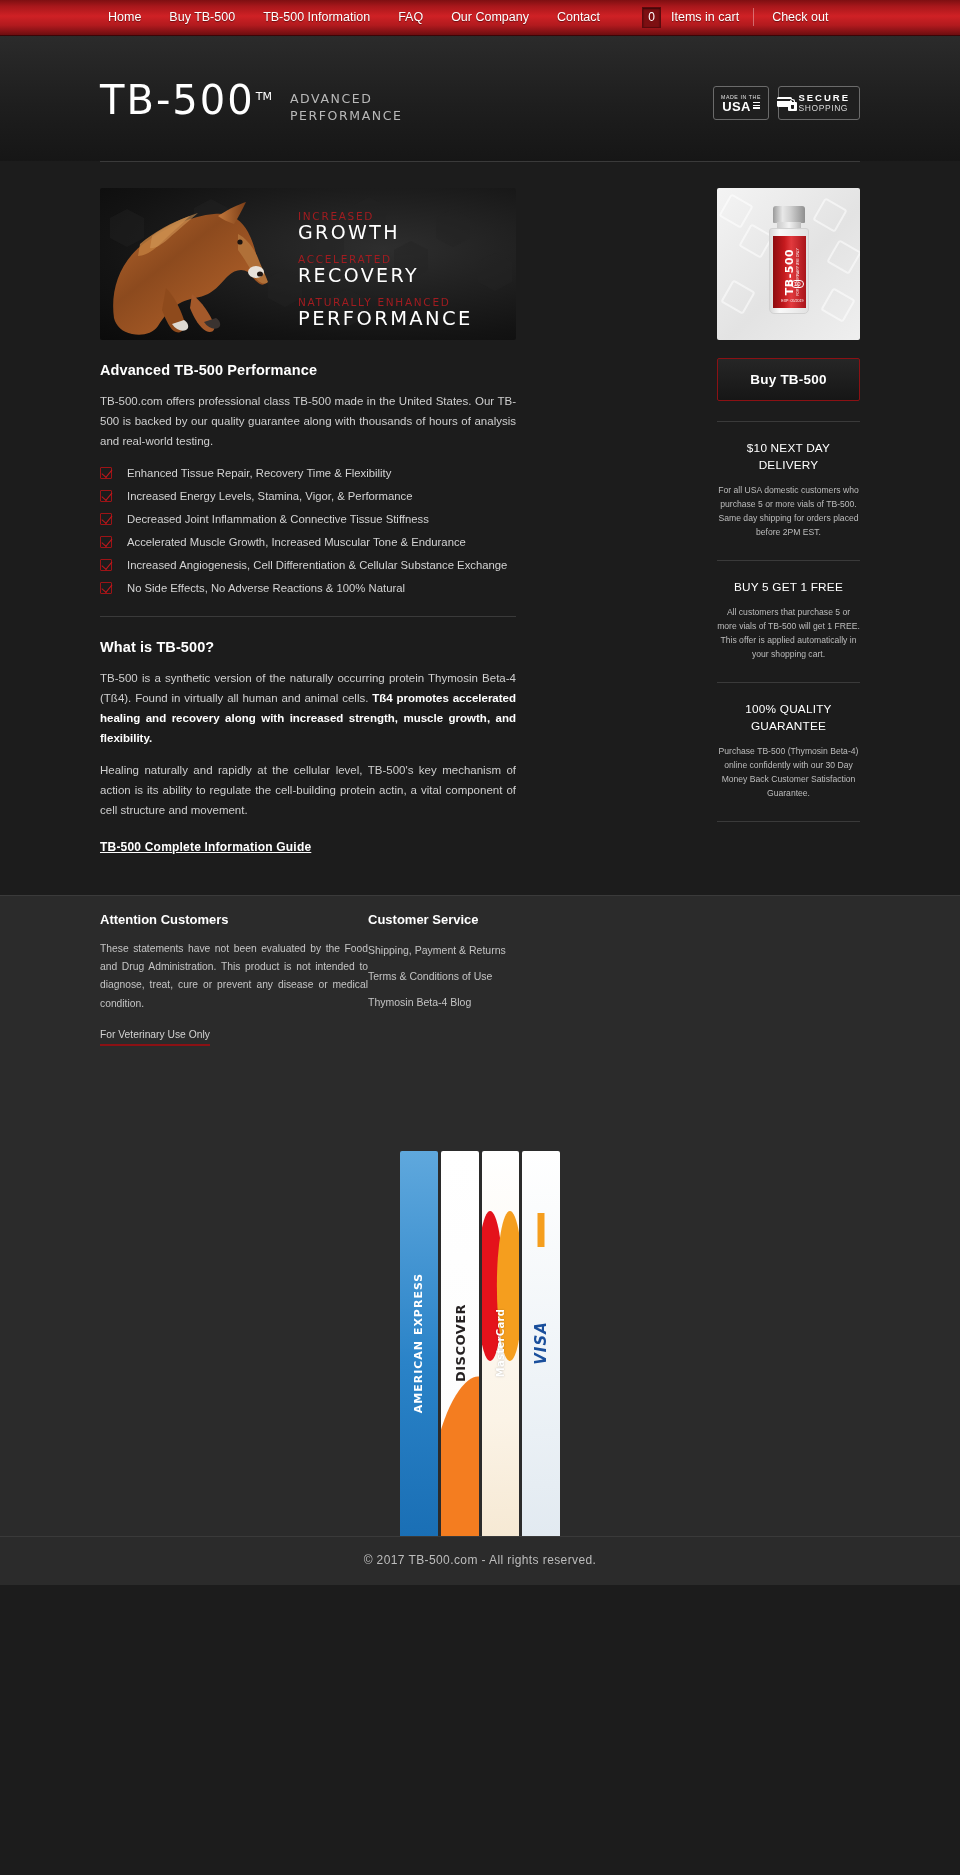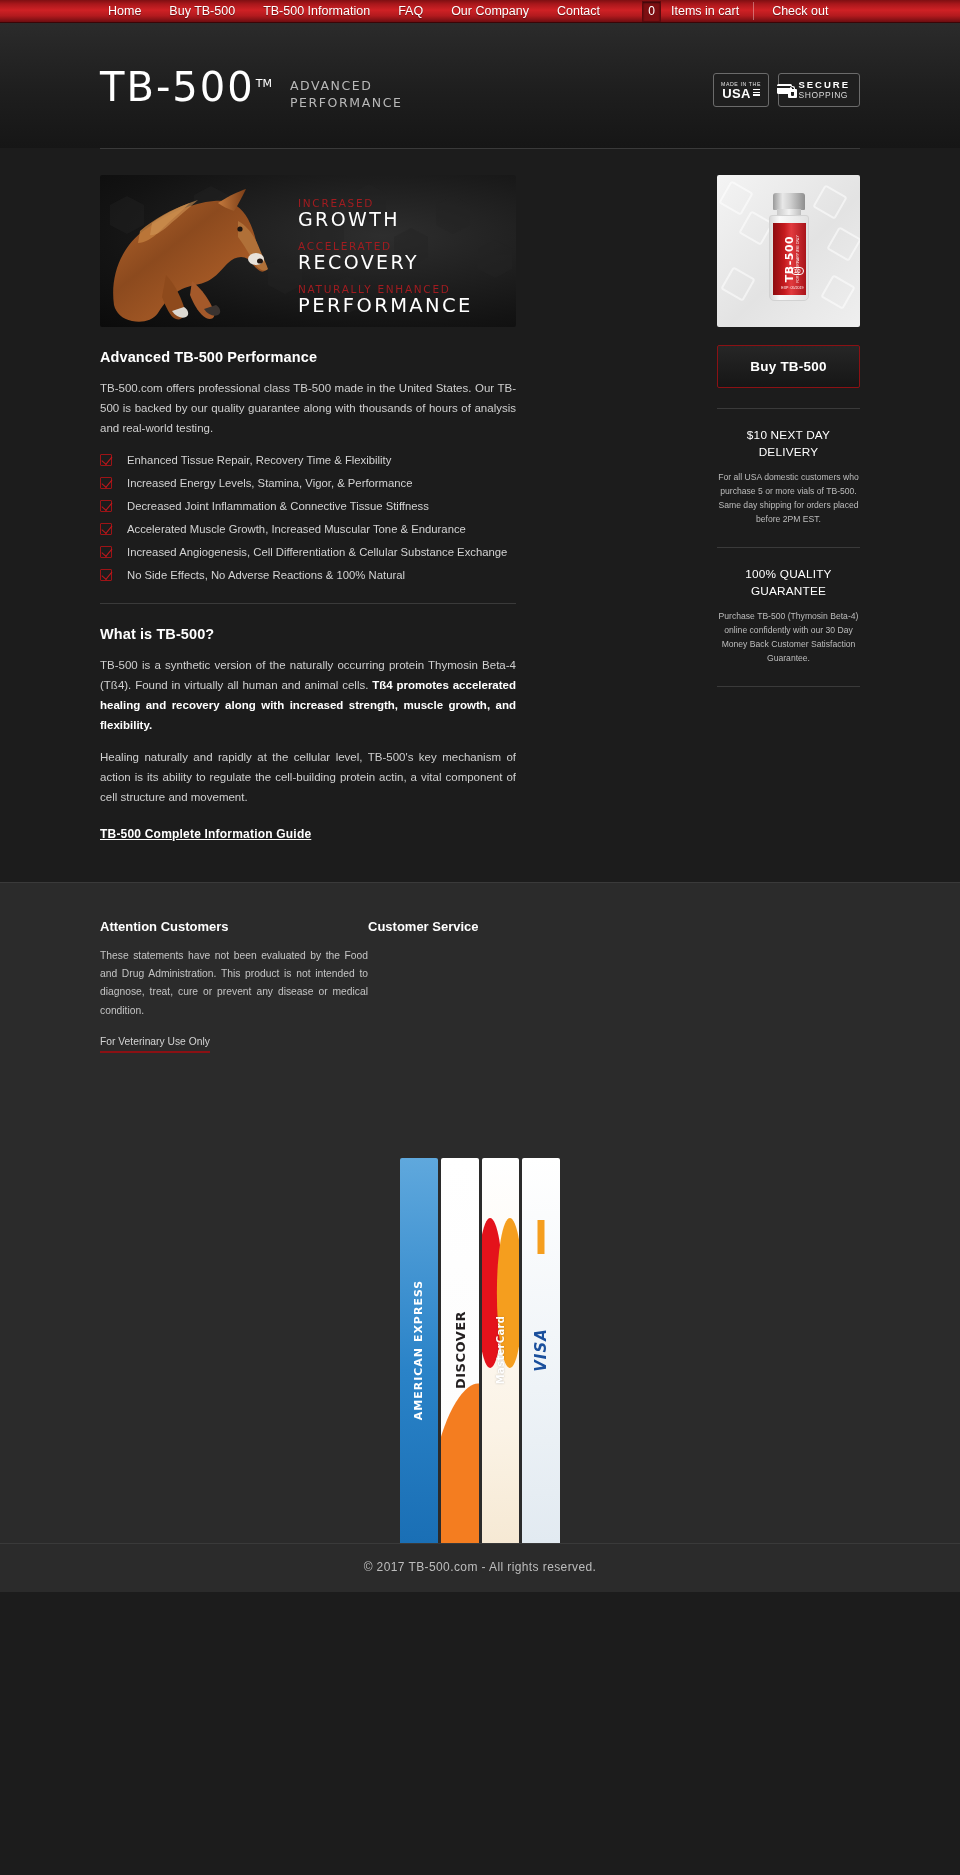--- a/index.html
+++ b/index.html
@@ -6,25 +6,25 @@
   html, body {
     width: 960px;
     background: #1c1c1c;
     font-family: "Liberation Sans", sans-serif;
     color: #ffffff;
   }
   body { width: 960px; height: 1875px; position: relative; overflow: hidden; }
 
   
   .topnav {
-    height: 23px;
+    height: 36px;
     background: linear-gradient(to bottom, #7e0f12 0%, #a8171b 18%, #cf2125 46%, #b21a1e 72%, #6d0d10 100%);
     border-bottom: 1px solid #3a0507;
     display: flex;
-    align-items: center;
+    align-items: flex-start;
     padding-left: 100px;
     position: relative;
     z-index: 5;
   }
   .topnav a {
     color: #ffffff;
     text-decoration: none;
     font-size: 12.5px;
     padding: 0 14px;
     line-height: 34px;
@@ -205,21 +205,21 @@
   }
   .promo { text-align: center; }
   .promo .rule { height:1px; background:#3a3a3a; margin: 20px 0 18px;}
   .promo h3 { font-size: 11.8px; font-weight: normal; letter-spacing: .2px; margin-bottom: 10px; color:#fff; line-height:1.45;}
   .promo p { font-size: 8.6px; line-height: 1.62; color:#bdbdbd; }
 
   
   .footer {
     background: #2b2b2b;
     border-top: 1px solid #3a3a3a;
-    padding-top: 36px;
+    padding-top: 16px;
     min-height: 400px;
   }
   .fwrap { width: 760px; margin: 0 auto; display: flex; }
   .fcol1 { width: 268px; }
   .fcol2 { width: 190px; }
   .fcol3 { width: 190px; margin-left: auto;}
   .footer h4 { font-size: 13px; font-weight: bold; margin-bottom: 13px; color:#fff;}
   .footer p.fp { font-size: 10.3px; line-height: 1.78; color: #c4c4c4; text-align: justify; }
   .vet { display:inline-block; margin-top: 16px; font-size: 10.3px; color: #d3d3d3; border-bottom: 2px solid #8b1114; padding-bottom: 4px;}
   .footer ul.flinks { list-style: none; }
@@ -454,37 +454,47 @@
 
       <a href="#" class="buy-btn">Buy TB-500</a>
 
       <div class="promo">
         <div class="rule"></div>
         <h3>$10 NEXT DAY DELIVERY</h3>
         <p>For all USA domestic customers who purchase 5 or more vials of TB-500. Same day shipping for orders placed before 2PM EST.</p>
       </div>
       <div class="promo">
         <div class="rule"></div>
+        <h3>BUY 5 GET 1 FREE</h3>
+        <p>All customers that purchase 5 or more vials of TB-500 will get 1 FREE. This offer is applied automatically in your shopping cart.</p>
+      </div>
+      <div class="promo">
+        <div class="rule"></div>
         <h3>100% QUALITY GUARANTEE</h3>
         <p>Purchase TB-500 (Thymosin Beta-4) online confidently with our 30 Day Money Back Customer Satisfaction Guarantee.</p>
         <div class="rule"></div>
       </div>
     </div>
   </div>
 </div>
 
 <div class="footer">
   <div class="fwrap">
     <div class="fcol1">
       <h4>Attention Customers</h4>
       <p class="fp">These statements have not been evaluated by the Food and Drug Administration. This product is not intended to diagnose, treat, cure or prevent any disease or medical condition.</p>
       <span class="vet">For Veterinary Use Only</span>
     </div>
     <div class="fcol2">
       <h4>Customer Service</h4>
+      <ul class="flinks">
+        <li><a href="#">Shipping, Payment &amp; Returns</a></li>
+        <li><a href="#">Terms &amp; Conditions of Use</a></li>
+        <li><a href="#">Thymosin Beta-4 Blog</a></li>
+      </ul>
     </div>
   </div>
 
   <div class="cards">
     <div class="card-strip c-amex">
       <span class="vtext">AMERICAN EXPRESS</span>
     </div>
     <div class="card-strip c-disc">
       <span class="swoosh"></span>
       <span class="vtext">DISCOVER</span>

